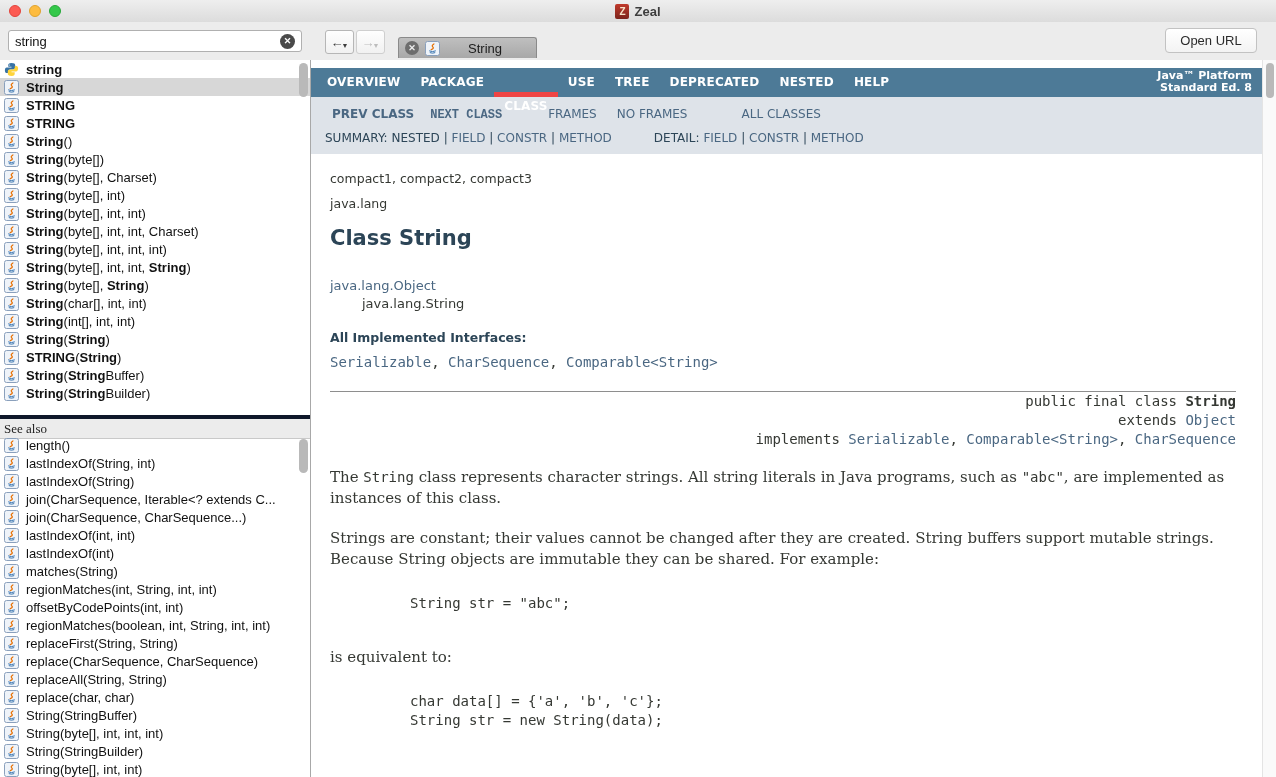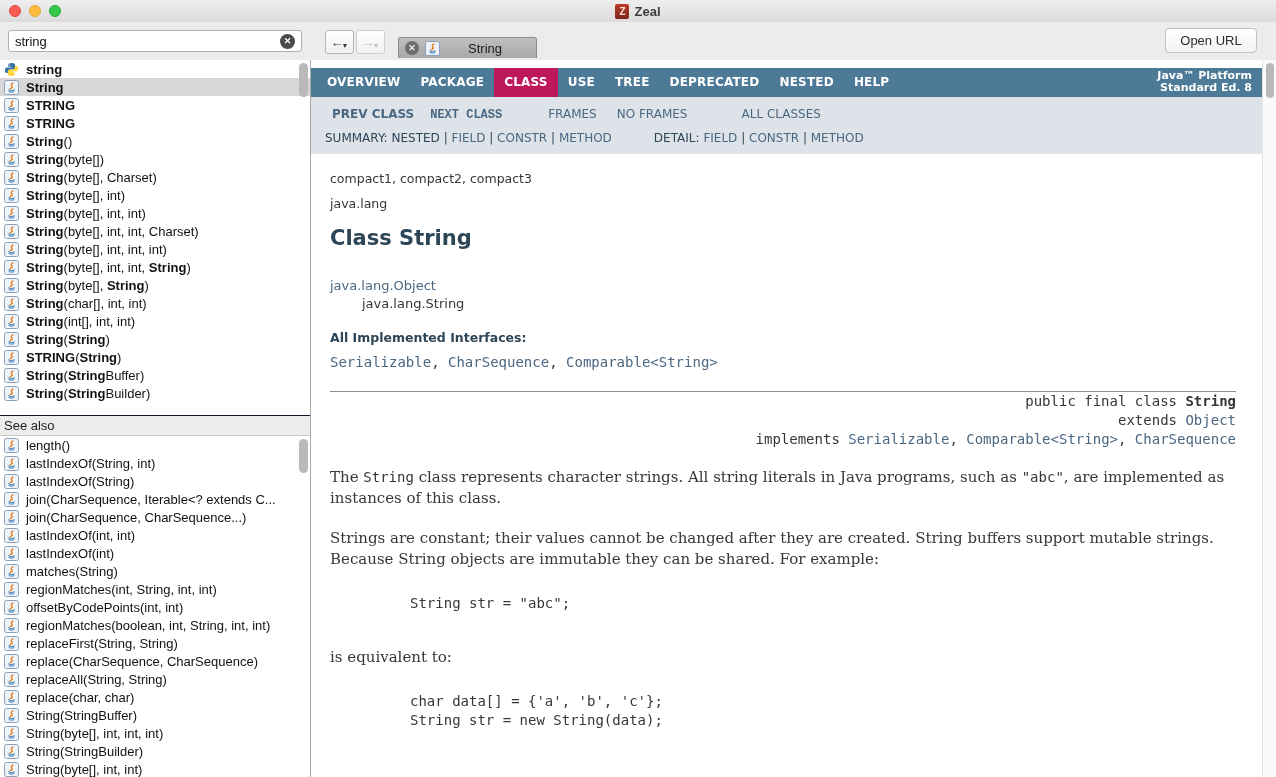--- a/index.html
+++ b/index.html
@@ -35,36 +35,36 @@
     font:bold 9px/14px "Liberation Sans",sans-serif;text-align:center;flex:none;}
   .tab-icon{width:15px;height:15px;margin-left:6px;flex:none;}
   .tab-label{flex:1;text-align:center;font-size:13px;color:#1b1b1b;}
   .open-url{position:absolute;right:19px;top:6px;width:90px;height:23px;background:linear-gradient(#ffffff,#f3f3f3);
     border:1px solid #c2c2c2;border-radius:4px;display:flex;align-items:center;justify-content:center;
     font-size:13px;color:#2b2b2b;}
   
   .sidebar{position:absolute;left:0;top:60px;width:310px;bottom:0;background:#fff;overflow:hidden;}
   .results{position:absolute;top:0;left:0;right:0;height:355px;overflow:hidden;}
   .seealso-bar{position:absolute;top:355px;left:0;right:0;height:19px;background:#ececec;
-    border-top:1px solid #0f172a;border-bottom:1px solid #c9c9c9;box-sizing:content-box;
-    font-size:13px;color:#222;line-height:19px;padding-left:4px;}
+    border-top:4px solid #0f172a;border-bottom:1px solid #c9c9c9;box-sizing:content-box;
+    font-size:13px;color:#222;line-height:19px;padding-left:4px;font-family:Liberation Serif, serif;}
   .seelist{position:absolute;top:376px;left:0;right:0;bottom:0;overflow:hidden;}
   .row{height:18px;display:flex;align-items:center;padding-left:4px;font-size:13px;color:#111;white-space:nowrap;overflow:hidden;}
   .row.selected{background:#d7d7d7;}
   .row .icon{width:15px;height:15px;margin-right:7px;flex:none;}
   .row .icon svg{width:15px;height:15px;display:block;}
   .sthumb{position:absolute;right:2px;top:3px;width:9px;height:34px;border-radius:4.5px;background:#b9b9b9;}
   .vsep{position:absolute;left:310px;top:60px;bottom:0;width:1px;background:#a8a8a8;}
   
   .content{position:absolute;left:311px;top:60px;right:14px;bottom:0;background:#fff;overflow:hidden;}
   .vscroll{position:absolute;right:0;top:60px;bottom:0;width:14px;background:#fafafa;border-left:1px solid #e4e4e4;box-sizing:border-box;}
   .vscroll .thumb{position:absolute;top:3px;left:3px;width:8px;height:35px;border-radius:4px;background:#b9b9b9;}
   .topnav{margin-top:8px;height:29px;background:#4d7a97;position:relative;display:flex;align-items:stretch;padding-left:6px;}
   .topnav .item{font:bold 12px/29px "DejaVu Sans",sans-serif;color:#fff;padding:0 10px;letter-spacing:.2px;}
-  .topnav .item.active{background:#be185d;}
+  .topnav .item.active{background:#ef4444;margin-top:24px;}
   .edition{position:absolute;right:10px;top:2px;text-align:right;font:bold 11px/12px "DejaVu Sans",sans-serif;color:#fff;}
   .subnav{background:#dee3e9;padding:10px 0 9px 14px;font:12px "DejaVu Sans",sans-serif;color:#4a6782;}
   .subnav .r2{margin-top:9px;}
   .plain{color:#2c4557;}
   .sn-link{color:#4a6782;}
   .grp.detail{margin-left:42px;}
   
   .docbody{padding:10px 26px 0 19px;color:#353833;}
   .compact{font:12.5px "DejaVu Sans",sans-serif;margin-top:7px;}
   .pkg{font:12.5px "DejaVu Sans",sans-serif;margin-top:10px;}

